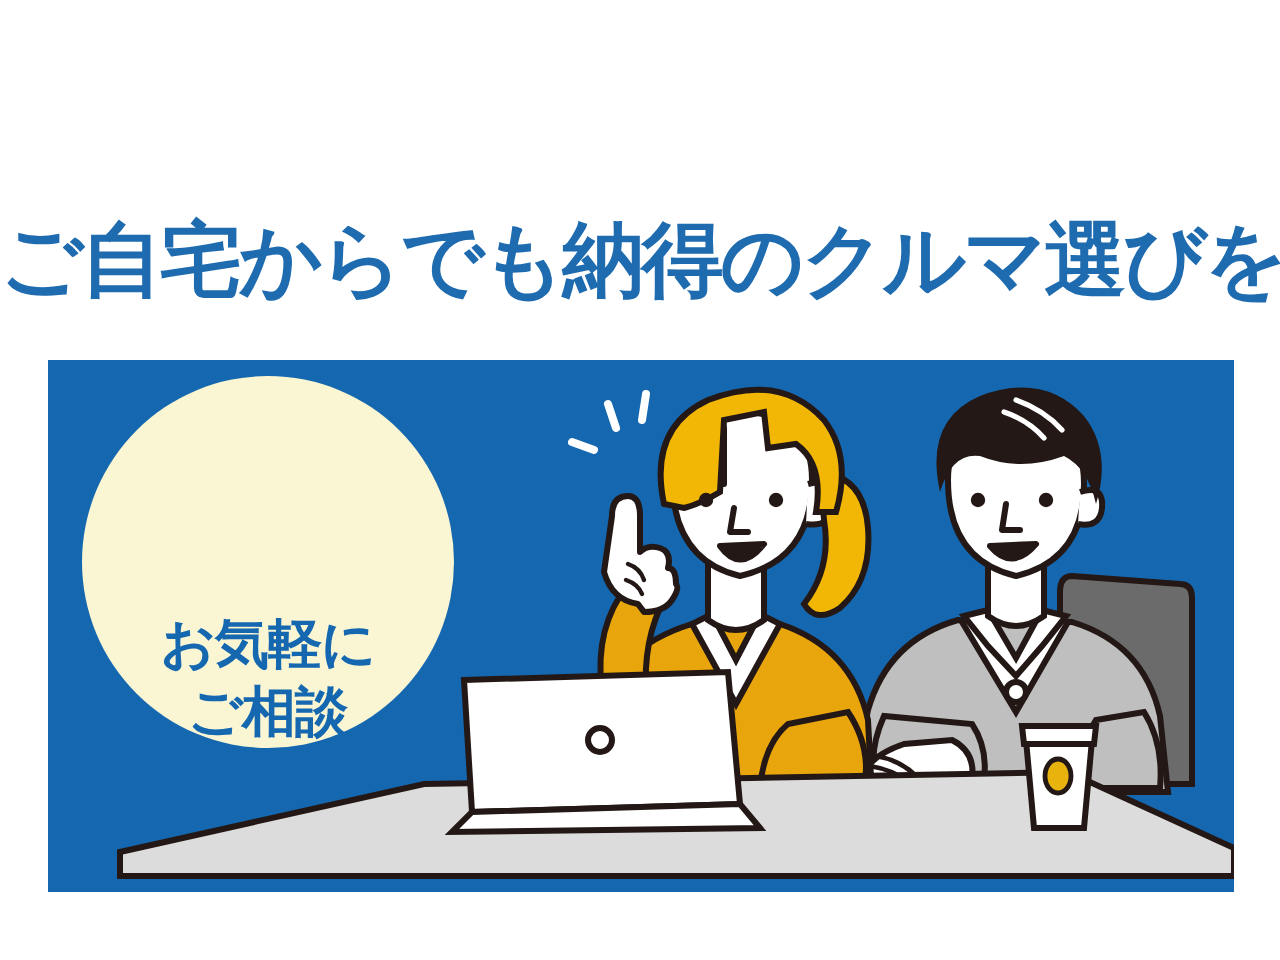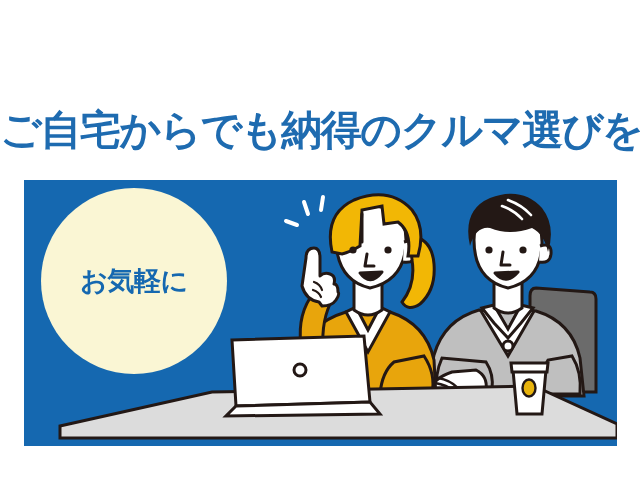--- a/index.html
+++ b/index.html
@@ -71,21 +71,21 @@
     position: absolute;
     left: 17px;
     top: 8px;
     width: 186px;
     height: 186px;
     border-radius: 50%;
     background: #FAF6D4;
     display: flex;
     flex-direction: column;
     align-items: center;
-    justify-content: center;
+    justify-content: flex-end;
     z-index: 5;
   }
   .badge-line {
     font-size: 27px;
     line-height: 1.28;
     font-weight: bold;
     color: #1568B0;
     letter-spacing: -0.5px;
     white-space: nowrap;
   }
@@ -248,16 +248,17 @@
       <g>
         <path d="M489 190 L522 190 L518 234 L493 234 Z" fill="#FFFFFF" stroke="#231815" stroke-width="3"></path>
         <path d="M487 183 L524 183 L523 192 L488 192 Z" fill="#FFFFFF" stroke="#231815" stroke-width="3"></path>
         <ellipse cx="505" cy="208" rx="6.5" ry="8.5" fill="#E8B30C" stroke="#231815" stroke-width="2.4"></ellipse>
       </g>
 
     </svg>
 
     <div class="badge">
       <div class="badge-line">お気軽に</div>
+      <div class="badge-line">ご相談</div>
     </div>
 
   </div>
 </div>
 
 </body></html>

